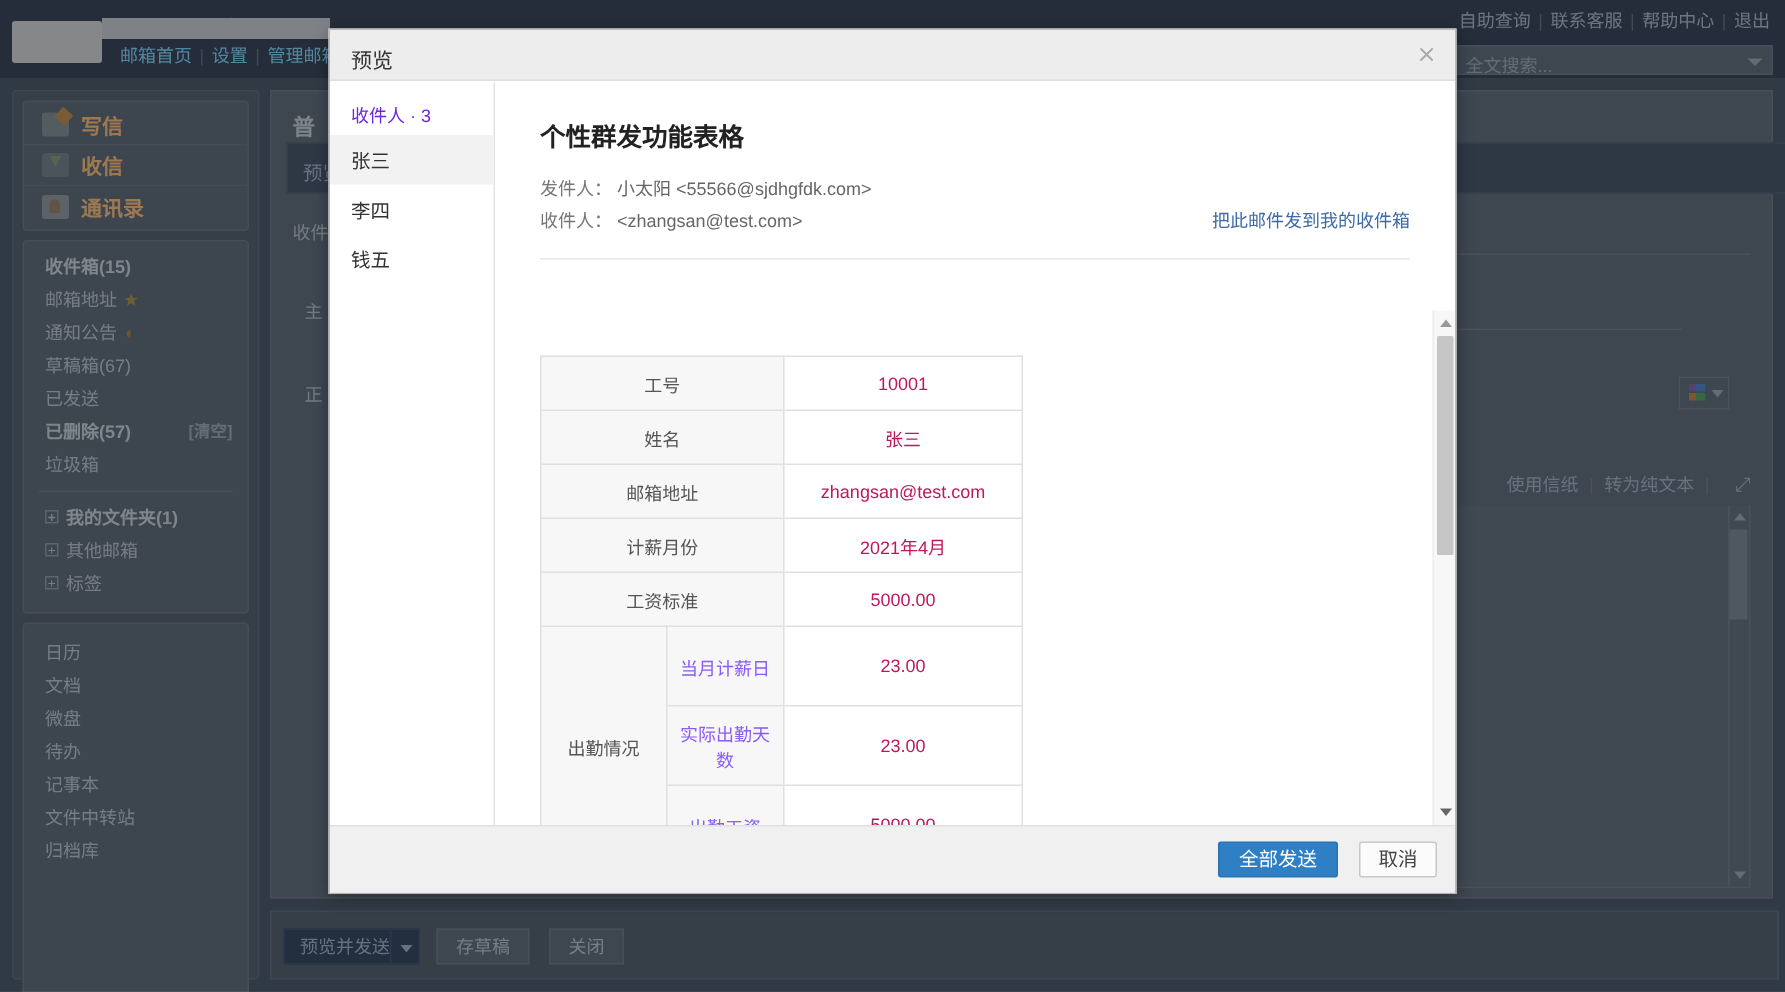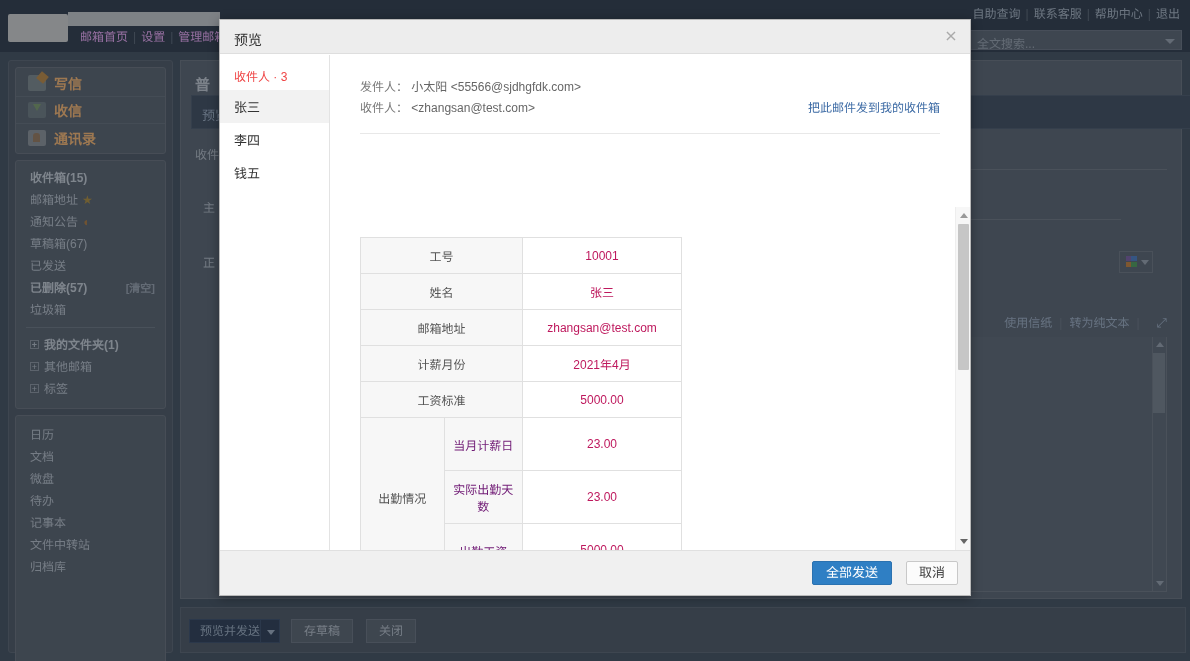--- a/index.html
+++ b/index.html
@@ -31,21 +31,21 @@
   .switch-acct { color: #c6cfda; }
   .caret-down {
     display: inline-block; width: 0; height: 0; margin-left: 4px;
     border-left: 4px solid transparent; border-right: 4px solid transparent;
     border-top: 5px solid #c6cfda; vertical-align: middle;
   }
   .topbar-nav {
     position: absolute; left: 80px; top: 27px;
     color: #8f9aa8; font-size: 12px; white-space: nowrap;
   }
-  .topbar-nav a { color: #f0abfc; text-decoration: none; text-align: center; }
+  .topbar-nav a { color: #7dd3fc; text-decoration: none; text-align: center; }
   .topbar-nav .sep { color: #5d6878; margin: 0 5px; }
   .topbar-right {
     position: absolute; right: 10px; top: 4px;
     color: #8f9aa8; font-size: 12px; white-space: nowrap;
   }
   .topbar-right a { color: #a9b6c6; text-decoration: none; }
   .topbar-right .sep { color: #5d6878; margin: 0 5px; }
 
   .searchbar {
     position: absolute; left: 970px; right: 8px; top: 30px; height: 20px;
@@ -255,21 +255,21 @@
   }
   .modal-body {
     position: absolute; left: 0; right: 0; top: 35px; bottom: 45px;
     display: flex;
   }
   .recipients {
     width: 110px; border-right: 1px solid #e3e3e3; padding-top: 6px;
     background: #fff;
   }
   .rec-head {
-    padding: 6px 0 6px 14px; color: #ef4444; font-size: 12px;
+    padding: 6px 0 6px 14px; color: #6d28d9; font-size: 12px;
   }
   .rec-item {
     padding: 7px 0 7px 14px; color: #333; font-size: 13px; cursor: pointer;
   }
   .rec-item.active { background: #f2f2f2; }
 
   .preview {
     flex: 1; position: relative; overflow: hidden; background: #fff;
   }
   .pv-inner { padding: 22px 30px 0 30px; }
@@ -299,21 +299,21 @@
     font-size: 12px; color: #333;
   }
   table.sal td {
     border: 1px solid #e0e0e0; height: 36px; text-align: center;
     padding: 4px 6px; vertical-align: middle;
   }
   table.sal td.lab {
     background: #f7f7f7; color: #555; width: 155px;
   }
   table.sal td.lab2 {
-    background: #f7f7f7; color: #701a75; width: 75px;
+    background: #f7f7f7; color: #8b5cf6; width: 75px;
   }
   table.sal td.grp {
     background: #f7f7f7; color: #555; width: 80px;
   }
   table.sal td.val { background: #fff; color: #be185d; width: 152px; margin-left: 28px; }
 
   .pv-sb {
     position: absolute; right: 0; top: 152px; bottom: 0; width: 15px;
     background: #f7f7f7; border-left: 1px solid #eee;
   }
@@ -483,20 +483,21 @@
 
     <div class="recipients">
       <div class="rec-head">收件人 · 3</div>
       <div class="rec-item active">张三</div>
       <div class="rec-item">李四</div>
       <div class="rec-item">钱五</div>
     </div>
 
     <div class="preview">
       <div class="pv-inner">
+        <h2 class="pv-subject">个性群发功能表格</h2>
         <div class="pv-meta">
           <div>
             <span class="lab">发件人：</span>
             <span class="val">小太阳 &lt;55566@sjdhgfdk.com&gt;</span>
           </div>
           <div>
             <span class="lab">收件人：</span>
             <span class="val">&lt;zhangsan@test.com&gt;</span>
           </div>
           <a class="pv-inbox-link" href="#">把此邮件发到我的收件箱</a>

